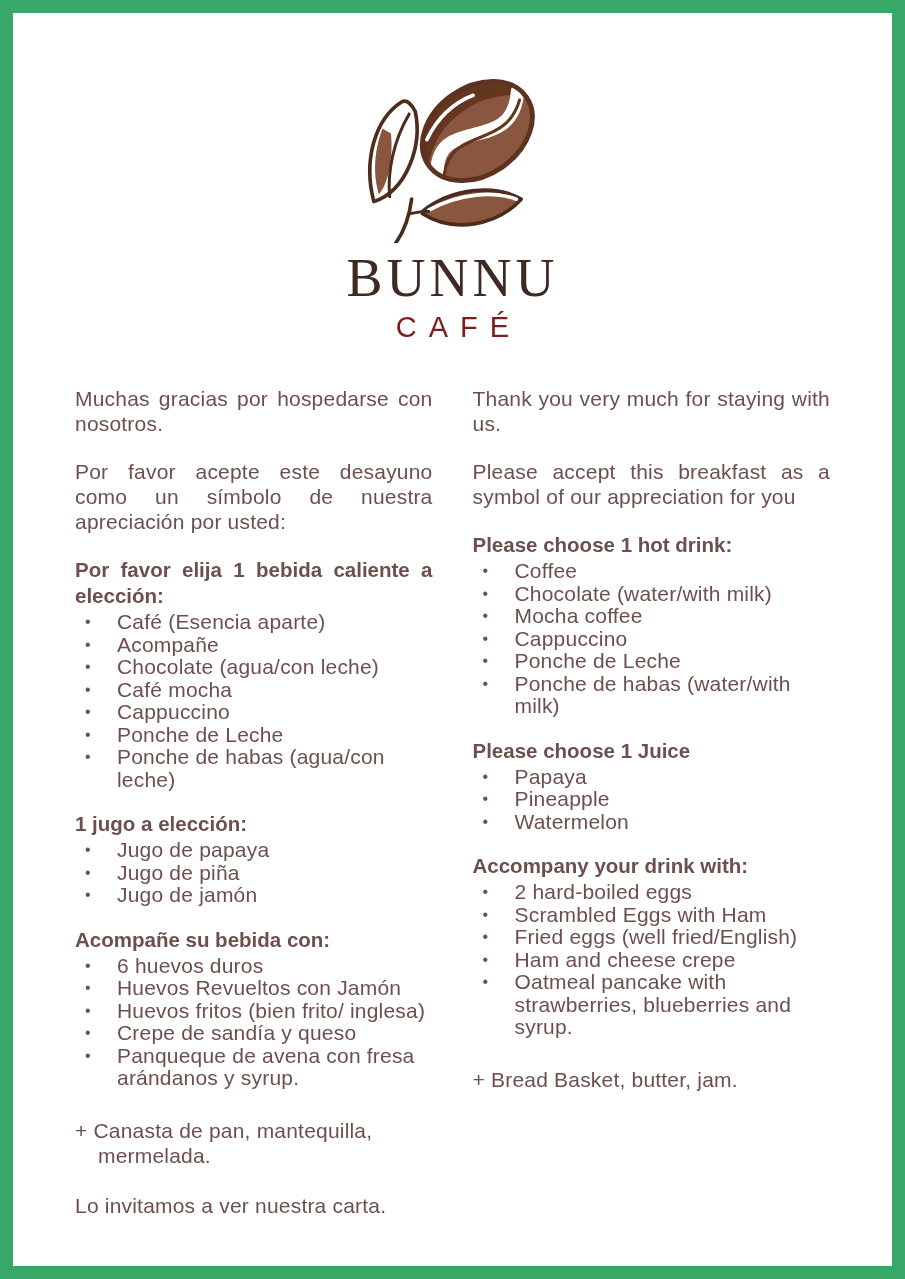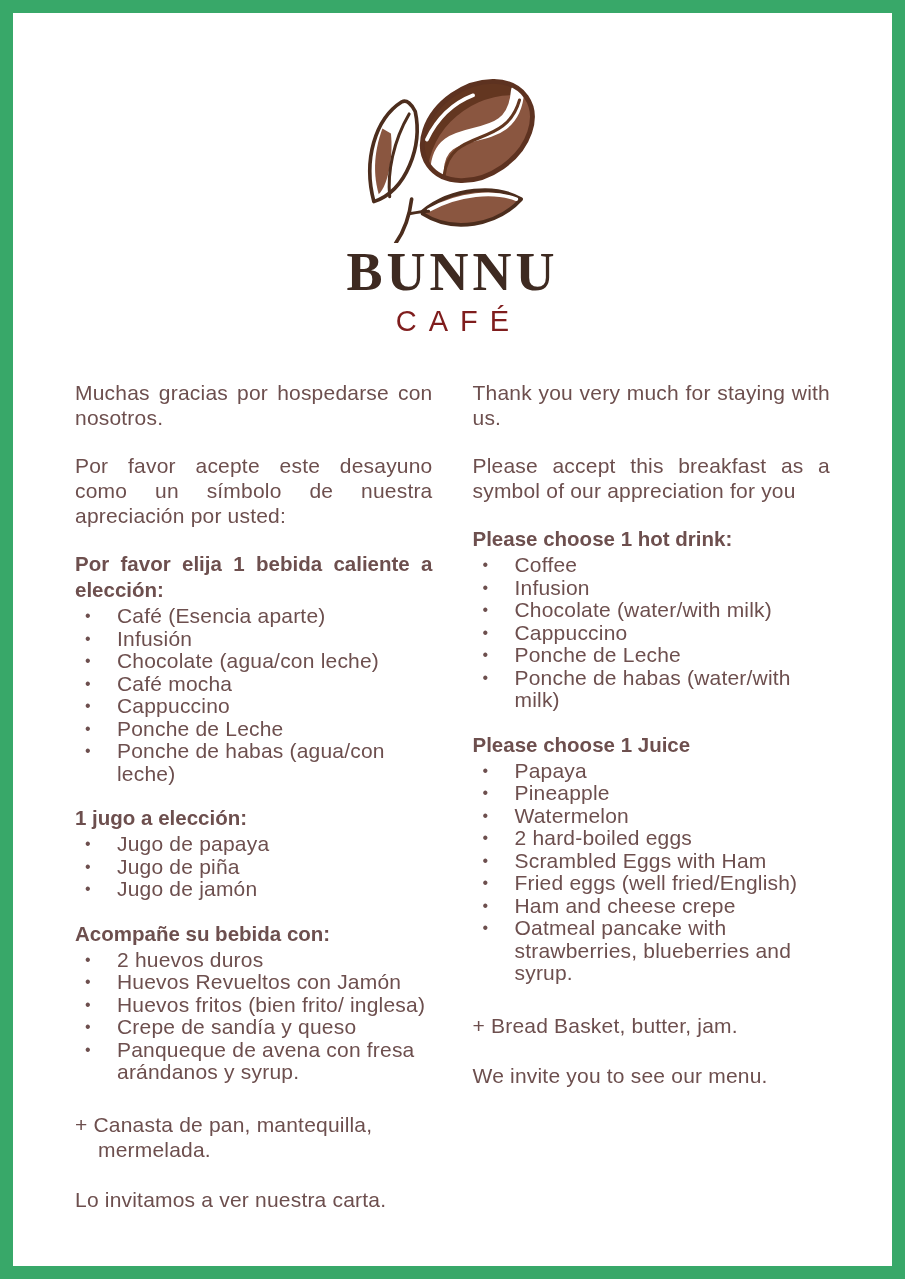--- a/index.html
+++ b/index.html
@@ -4,22 +4,22 @@
 <style>
   html,body{margin:0;padding:0;}
   body{
     width:905px;height:1279px;box-sizing:border-box;
     border:13px solid #38a869;background:#ffffff;overflow:hidden;
     font-family:"Liberation Sans", sans-serif;color:#6d4f4e;
   }
   .logo-wrap{text-align:center;margin-top:62px;}
   .logo-icon-box{display:block;margin:0 auto;width:200px;height:168px;}
   .brand{
-    font-family:"Liberation Serif", serif;font-weight:bold;
-    font-size:54px;line-height:58px;color:#3e2a21;letter-spacing:4px;
+    font-family:"Liberation Serif", serif;font-weight:normal;
+    font-size:54px;line-height:58px;color:#3e2a21;letter-spacing:4px;margin-top:6px;
   }
   .brand-sub{
     font-size:29px;line-height:34px;color:#7f1d1d;
     letter-spacing:12px;text-indent:12px;margin-top:3px;
   }
   .columns{display:flex;gap:40px;padding:0 62px;margin-top:42px;}
   .col{width:368px;font-size:21px;line-height:25px;letter-spacing:0.2px;}
   p{margin:0;}
   p.intro{text-align:justify;margin-bottom:23px;}
   .sec-heading{
@@ -68,85 +68,85 @@
 <div class="columns">
 
   <div class="col">
     <p class="intro">Muchas gracias por hospedarse con nosotros.</p>
     <p class="intro">Por favor acepte este desayuno como un símbolo de nuestra apreciación por usted:</p>
 
     <div>
       <p class="sec-heading">Por favor elija 1 bebida caliente a elección:</p>
       <ul class="menu-list">
         <li>Café (Esencia aparte)</li>
-        <li>Infusión</li>
+        <li>Acompañe</li>
         <li>Chocolate (agua/con leche)</li>
         <li>Café mocha</li>
         <li>Cappuccino</li>
         <li>Ponche de Leche</li>
         <li>Ponche de habas (agua/con leche)</li>
       </ul>
     </div>
 
     <div>
       <p class="sec-heading">1 jugo a elección:</p>
       <ul class="menu-list">
         <li>Jugo de papaya</li>
         <li>Jugo de piña</li>
         <li>Jugo de jamón</li>
       </ul>
     </div>
 
     <div>
       <p class="sec-heading">Acompañe su bebida con:</p>
       <ul class="menu-list">
-        <li>2 huevos duros</li>
+        <li>6 huevos duros</li>
         <li>Huevos Revueltos con Jamón</li>
         <li>Huevos fritos (bien frito/ inglesa)</li>
         <li>Crepe de sandía y queso</li>
         <li>Panqueque de avena con fresa arándanos y syrup.</li>
       </ul>
     </div>
 
     <p class="extra-line">+ Canasta de pan, mantequilla, mermelada.</p>
     <p class="footer-line">Lo invitamos a ver nuestra carta.</p>
   </div>
 
   <div class="col">
     <p class="intro">Thank you very much for staying with us.</p>
     <p class="intro">Please accept this breakfast as a symbol of our appreciation for you</p>
 
     <div>
       <p class="sec-heading">Please choose 1 hot drink:</p>
       <ul class="menu-list">
         <li>Coffee</li>
-        <li>Infusion</li>
         <li>Chocolate (water/with milk)</li>
+        <li>Mocha coffee</li>
         <li>Cappuccino</li>
         <li>Ponche de Leche</li>
         <li>Ponche de habas (water/with milk)</li>
       </ul>
     </div>
 
     <div>
       <p class="sec-heading">Please choose 1 Juice</p>
       <ul class="menu-list">
         <li>Papaya</li>
         <li>Pineapple</li>
         <li>Watermelon</li>
       </ul>
     </div>
 
     <div>
+      <p class="sec-heading">Accompany your drink with:</p>
       <ul class="menu-list">
         <li>2 hard-boiled eggs</li>
         <li>Scrambled Eggs with Ham</li>
         <li>Fried eggs (well fried/English)</li>
         <li>Ham and cheese crepe</li>
         <li>Oatmeal pancake with strawberries, blueberries and syrup.</li>
       </ul>
     </div>
 
     <p class="extra-line">+ Bread Basket, butter, jam.</p>
-    <p class="footer-line">We invite you to see our menu.</p>
   </div>
 
 </div>
 
 </body></html>

